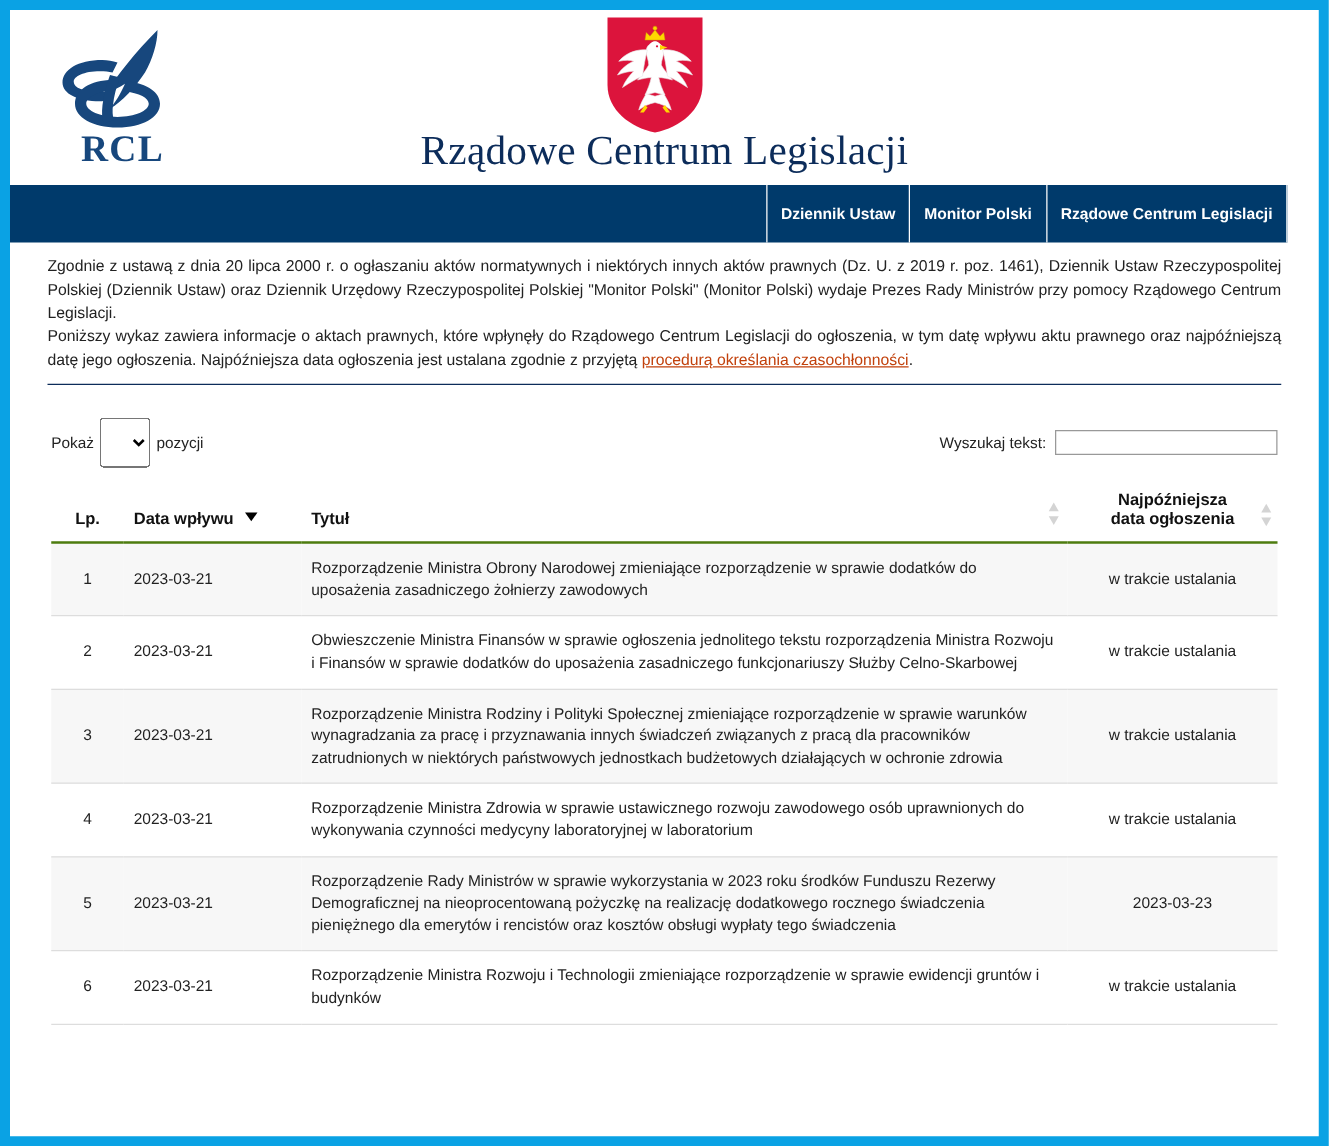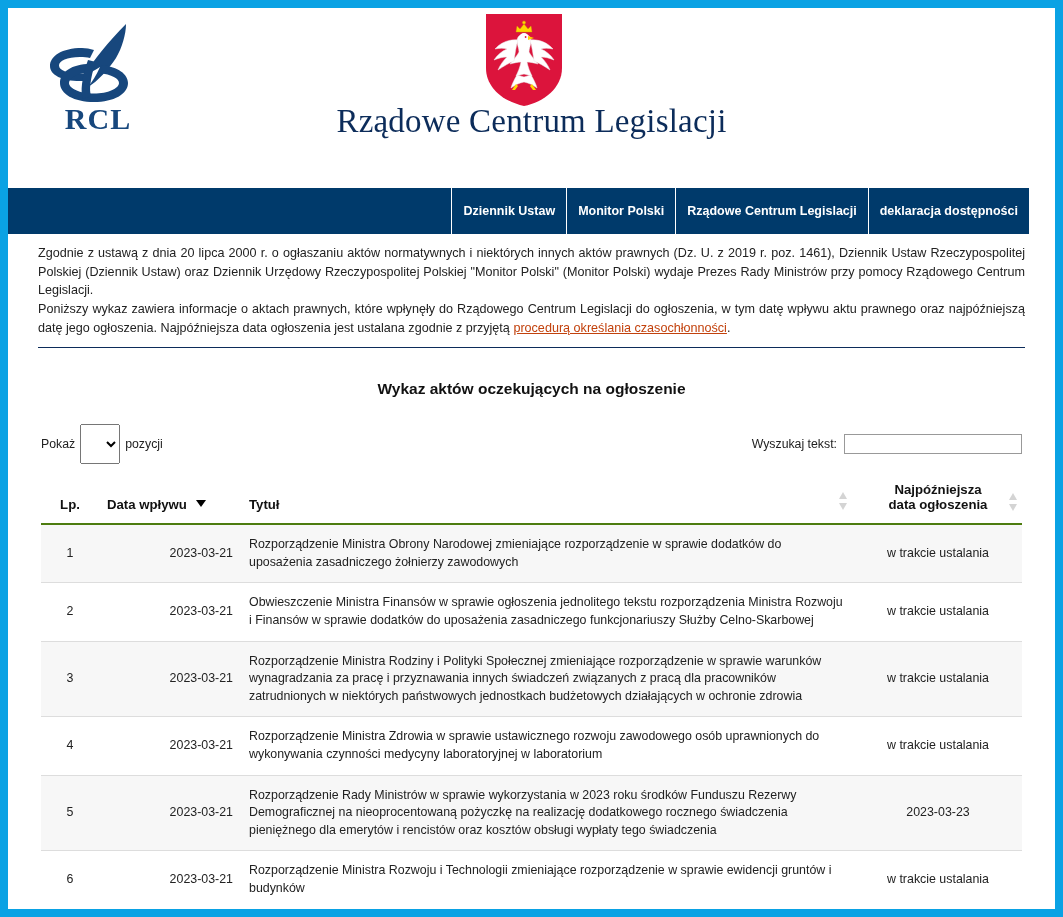--- a/index.html
+++ b/index.html
@@ -20,21 +20,21 @@
     top: 8px;
     width: 1047px;
     height: 901px;
     background: #ffffff;
     overflow: hidden;
   }
 
   
   .header {
     position: relative;
-    height: 180px;
+    height: 140px;
   }
   .logo-wrap {
     position: absolute;
     left: 30px;
     top: 8px;
     width: 120px;
     height: 120px;
   }
   .logo-wrap svg { display: block; }
 
@@ -189,21 +189,21 @@
 
   table.acts tbody td {
     padding: 11px 8px;
     vertical-align: middle;
     border-bottom: 1px solid #dddddd;
     line-height: 1.42;
   }
   table.acts tbody tr.odd td { background: #f7f7f7; }
   table.acts tbody tr.even td { background: #ffffff; }
   td.c-lp { text-align: center; }
-  td.c-date { text-align: right; }
+  td.c-date { text-align: left; }
   td.c-title { text-align: left; padding-left: 14px; padding-right: 14px; }
   td.c-pub { text-align: center; }
 </style>
 </head>
 <body>
 
 <div class="page-frame">
 
   <div class="header">
 
@@ -251,34 +251,32 @@
       </svg>
     </div>
 
     <div class="site-title">Rządowe Centrum Legislacji</div>
   </div>
 
   <nav class="navbar">
     <a class="nav-item" href="#">Dziennik Ustaw</a>
     <a class="nav-item" href="#">Monitor Polski</a>
     <a class="nav-item" href="#">Rządowe Centrum Legislacji</a>
-    <a class="nav-item" href="#">deklaracja dostępności</a>
   </nav>
 
   <div class="intro">
     <p>
       <span>Zgodnie z ustawą z dnia 20 lipca 2000 r. o ogłaszaniu aktów normatywnych i niektórych innych aktów prawnych (Dz. U. z 2019 r. poz. 1461), Dziennik Ustaw Rzeczypospolitej Polskiej (Dziennik Ustaw) oraz Dziennik Urzędowy Rzeczypospolitej Polskiej "Monitor Polski" (Monitor Polski) wydaje Prezes Rady Ministrów przy pomocy Rządowego Centrum Legislacji.</span>
     </p>
     <p>
       <span>Poniższy wykaz zawiera informacje o aktach prawnych, które wpłynęły do Rządowego Centrum Legislacji do ogłoszenia, w tym datę wpływu aktu prawnego oraz najpóźniejszą datę jego ogłoszenia. Najpóźniejsza data ogłoszenia jest ustalana zgodnie z przyjętą </span><a href="#">procedurą określania czasochłonności</a><span>.</span>
     </p>
   </div>
   <hr class="intro-rule">
 
-  <div class="table-title">Wykaz aktów oczekujących na ogłoszenie</div>
 
   <div class="controls">
     <div class="length-ctrl">
       <span>Pokaż</span>
       <select>
         <option selected="">10</option>
       </select>
       <span>pozycji</span>
     </div>
     <div class="filter-ctrl">

